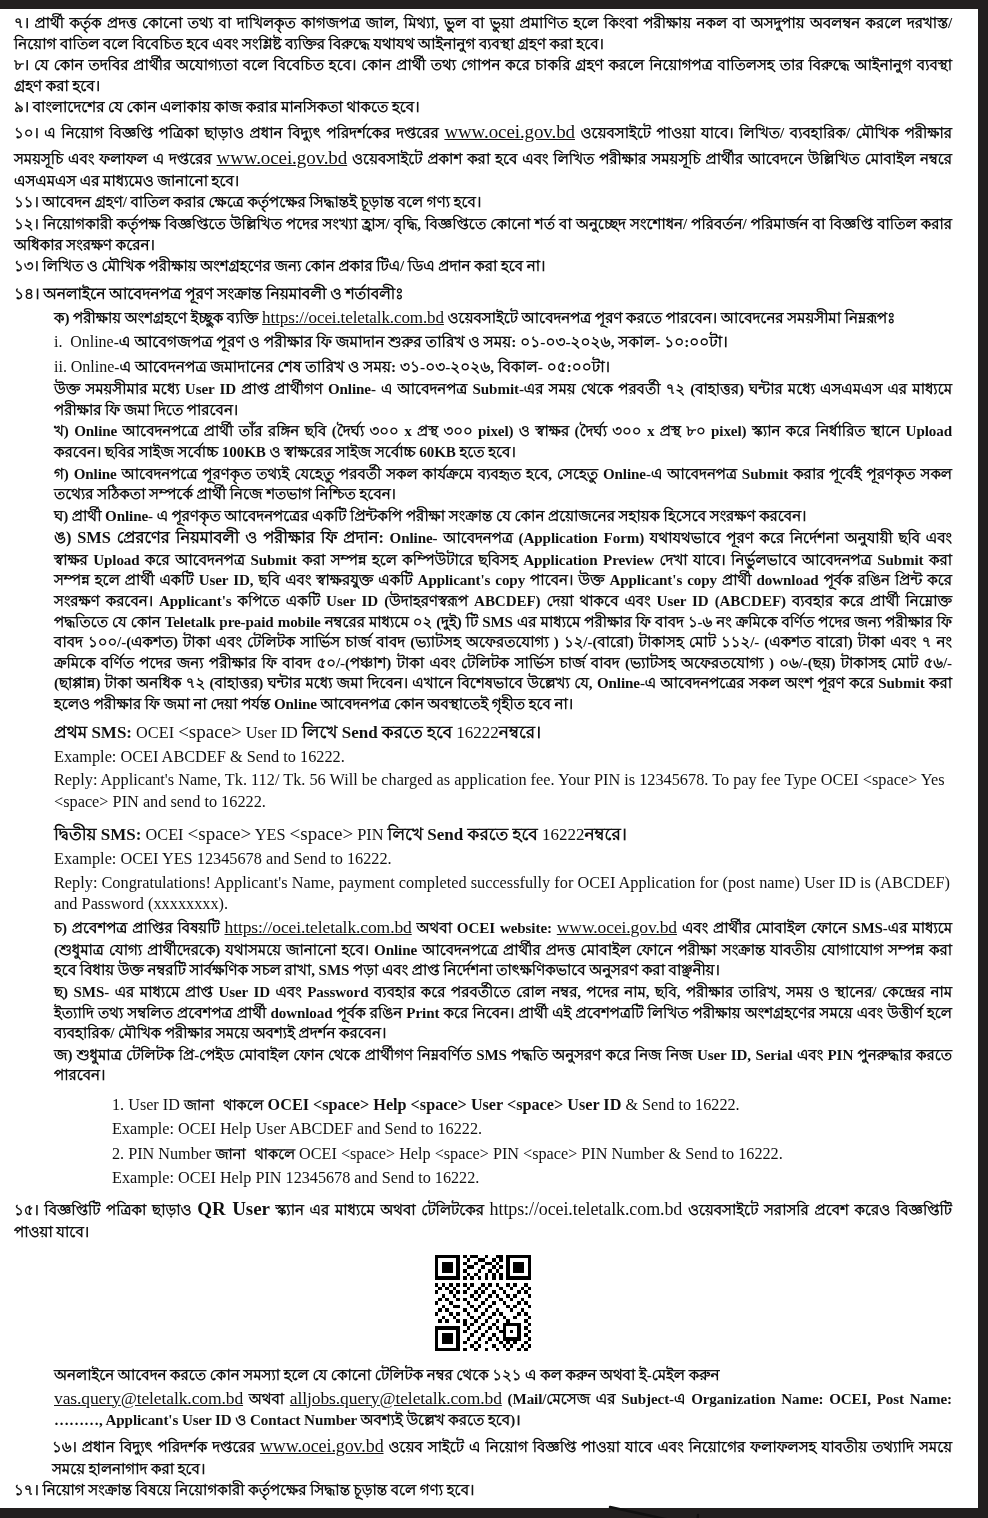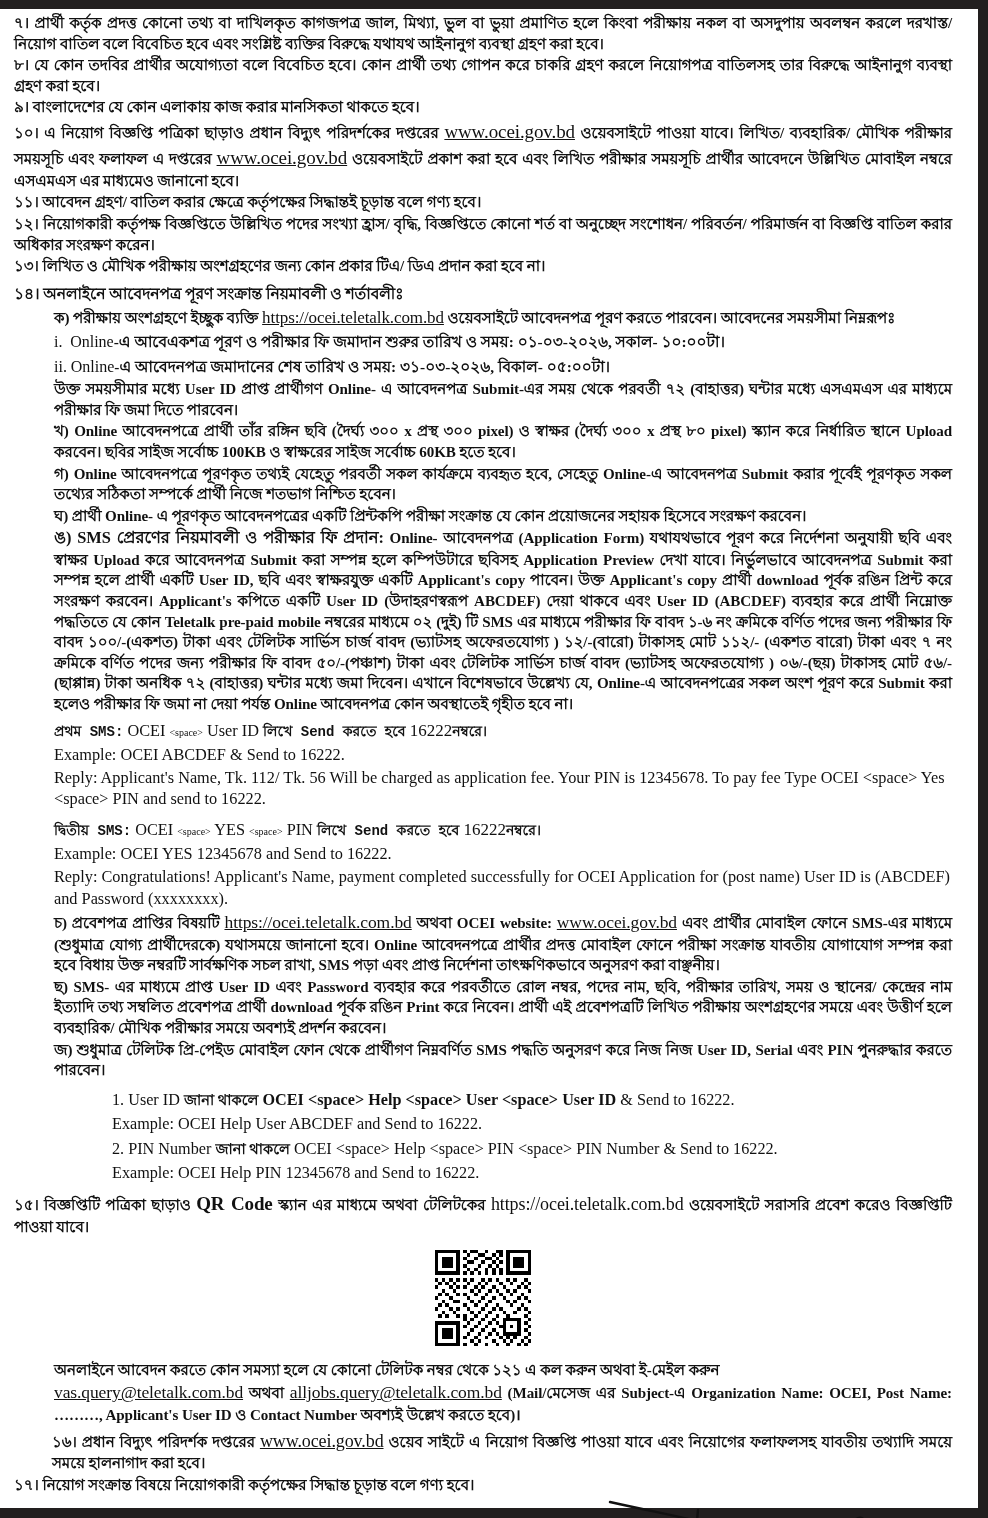--- a/index.html
+++ b/index.html
@@ -80,34 +80,34 @@
   .sms-block { margin: 5px 0 0 0; }
   .sms-line {
     font-family: "Liberation Serif", "DejaVu Serif", serif;
     font-size: 16.3px;
     line-height: 1.3;
     margin: 0 0 2px 0;
     font-weight: 400;
   }
   .sms-line .lbl { font-weight: 400; }
   .sms-line .mono-space {
-    font-size: 10px;
+    font-size: 19px;
     font-weight: 400;
     letter-spacing: 0;
   }
-  .sms-line .bn { font-weight: 600; font-size: 14px; font-family: Liberation Mono, monospace; }
+  .sms-line .bn { font-weight: 600; font-size: 17px; }
   .sms-line .big { font-size: 17px; }
 
   .numbered {
     font-family: "Liberation Serif", serif;
     font-size: 16.2px;
     line-height: 1.38;
     margin: 0 0 2px 0;
   }
-  .numbered .bn { font-weight: 600; font-size: 14.6px; font-family: Liberation Serif, serif;}
+  .numbered .bn { font-weight: 600; font-size: 14.6px; font-family: Liberation Mono, monospace;}
   .numbered .b  { font-weight: 700; }
 
   
   #qr-wrap {
     width: 100%;
     display: flex;
     justify-content: center;
     margin: 8px 0 10px 0;
   }
   #qr-code {
@@ -147,21 +147,21 @@
   <p class="para">১১। আবেদন গ্রহণ/ বাতিল করার ক্ষেত্রে কর্তৃপক্ষের সিদ্ধান্তই চূড়ান্ত বলে গণ্য হবে।</p>
   <p class="para">১২। নিয়োগকারী কর্তৃপক্ষ বিজ্ঞপ্তিতে উল্লিখিত পদের সংখ্যা হ্রাস/ বৃদ্ধি, বিজ্ঞপ্তিতে কোনো শর্ত বা অনুচ্ছেদ সংশোধন/ পরিবর্তন/ পরিমার্জন বা বিজ্ঞপ্তি বাতিল করার অধিকার সংরক্ষণ করেন।</p>
   <p class="para">১৩। লিখিত ও মৌখিক পরীক্ষায় অংশগ্রহণের জন্য কোন প্রকার টিএ/ ডিএ প্রদান করা হবে না।</p>
 
   <p class="para head14">১৪। অনলাইনে আবেদনপত্র পূরণ সংক্রান্ত নিয়মাবলী ও শর্তাবলীঃ</p>
 
   <div class="indent-a">
 
     <p class="para"><span>ক) পরীক্ষায় অংশগ্রহণে ইচ্ছুক ব্যক্তি </span><span class="serif-en u" style="font-size:17px;">https://ocei.teletalk.com.bd</span><span> ওয়েবসাইটে আবেদনপত্র পূরণ করতে পারবেন। আবেদনের সময়সীমা নিম্নরূপঃ</span></p>
 
-    <p class="romline"><span class="rm">i.</span>&nbsp;&nbsp;<span class="rm">Online</span><span>-এ আবেএকশত্র পূরণ ও পরীক্ষার ফি জমাদান শুরুর তারিখ ও সময়: </span><span class="b">০১-০৩-২০২৬, সকাল- ১০:০০টা।</span></p>
+    <p class="romline"><span class="rm">i.</span>&nbsp;&nbsp;<span class="rm">Online</span><span>-এ আবেগজপত্র পূরণ ও পরীক্ষার ফি জমাদান শুরুর তারিখ ও সময়: </span><span class="b">০১-০৩-২০২৬, সকাল- ১০:০০টা।</span></p>
 
     <p class="romline"><span class="rm">ii.</span>&nbsp;<span class="rm">Online</span><span>-এ আবেদনপত্র জমাদানের শেষ তারিখ ও সময়: </span><span class="b">৩১-০৩-২০২৬, বিকাল- ০৫:০০টা।</span></p>
 
     <p class="para">উক্ত সময়সীমার মধ্যে User ID প্রাপ্ত প্রার্থীগণ Online- এ আবেদনপত্র Submit-এর সময় থেকে পরবর্তী ৭২ (বাহাত্তর) ঘন্টার মধ্যে এসএমএস এর মাধ্যমে পরীক্ষার ফি জমা দিতে পারবেন।</p>
     <p class="para">খ) Online আবেদনপত্রে প্রার্থী তাঁর রঙ্গিন ছবি (দৈর্ঘ্য ৩০০ x প্রস্থ ৩০০ pixel) ও স্বাক্ষর (দৈর্ঘ্য ৩০০ x প্রস্থ ৮০ pixel) স্ক্যান করে নির্ধারিত স্থানে Upload করবেন। ছবির সাইজ সর্বোচ্চ 100KB ও স্বাক্ষরের সাইজ সর্বোচ্চ 60KB হতে হবে।</p>
     <p class="para">গ) Online আবেদনপত্রে পূরণকৃত তথ্যই যেহেতু পরবর্তী সকল কার্যক্রমে ব্যবহৃত হবে, সেহেতু Online-এ আবেদনপত্র Submit করার পূর্বেই পূরণকৃত সকল তথ্যের সঠিকতা সম্পর্কে প্রার্থী নিজে শতভাগ নিশ্চিত হবেন।</p>
     <p class="para">ঘ) প্রার্থী Online- এ পূরণকৃত আবেদনপত্রের একটি প্রিন্টকপি পরীক্ষা সংক্রান্ত যে কোন প্রয়োজনের সহায়ক হিসেবে সংরক্ষণ করবেন।</p>
 
     <p class="para"><span class="b" style="font-size:16.4px;">ঙ) SMS প্রেরণের নিয়মাবলী ও পরীক্ষার ফি প্রদান:</span><span> Online- আবেদনপত্র (Application Form) যথাযথভাবে পূরণ করে নির্দেশনা অনুযায়ী ছবি এবং স্বাক্ষর Upload করে আবেদনপত্র Submit করা সম্পন্ন হলে কম্পিউটারে ছবিসহ Application Preview দেখা যাবে। নির্ভুলভাবে আবেদনপত্র Submit করা সম্পন্ন হলে প্রার্থী একটি User ID, ছবি এবং স্বাক্ষরযুক্ত একটি Applicant's copy পাবেন। উক্ত Applicant's copy প্রার্থী download পূর্বক রঙিন প্রিন্ট করে সংরক্ষণ করবেন। Applicant's কপিতে একটি User ID (উদাহরণস্বরূপ ABCDEF) দেয়া থাকবে এবং User ID (ABCDEF) ব্যবহার করে প্রার্থী নিম্নোক্ত পদ্ধতিতে যে কোন Teletalk pre-paid mobile নম্বরের মাধ্যমে ০২ (দুই) টি SMS এর মাধ্যমে পরীক্ষার ফি বাবদ ১-৬ নং ক্রমিকে বর্ণিত পদের জন্য পরীক্ষার ফি বাবদ ১০০/-(একশত) টাকা এবং টেলিটক সার্ভিস চার্জ বাবদ (ভ্যাটসহ অফেরতযোগ্য ) ১২/-(বারো) টাকাসহ মোট ১১২/- (একশত বারো) টাকা এবং ৭ নং ক্রমিকে বর্ণিত পদের জন্য পরীক্ষার ফি বাবদ ৫০/-(পঞ্চাশ) টাকা এবং টেলিটক সার্ভিস চার্জ বাবদ (ভ্যাটসহ অফেরতযোগ্য ) ০৬/-(ছয়) টাকাসহ মোট ৫৬/-(ছাপ্পান্ন) টাকা অনধিক ৭২ (বাহাত্তর) ঘন্টার মধ্যে জমা দিবেন। এখানে বিশেষভাবে উল্লেখ্য যে, Online-এ আবেদনপত্রের সকল অংশ পূরণ করে Submit করা হলেও পরীক্ষার ফি জমা না দেয়া পর্যন্ত Online আবেদনপত্র কোন অবস্থাতেই গৃহীত হবে না।</span></p>
 
@@ -186,21 +186,21 @@
     <p class="para">জ) শুধুমাত্র টেলিটক প্রি-পেইড মোবাইল ফোন থেকে প্রার্থীগণ নিম্নবর্ণিত SMS পদ্ধতি অনুসরণ  করে নিজ নিজ User ID, Serial এবং PIN পুনরুদ্ধার করতে পারবেন।</p>
 
     <div class="indent-c" style="margin-top:8px;">
       <p class="numbered"><span>1.</span> <span>User ID</span> <span class="bn">জানা থাকলে</span> <span class="b">OCEI &lt;space&gt; Help &lt;space&gt; User &lt;space&gt; User ID</span> <span>&amp; Send to 16222.</span></p>
       <p class="numbered">Example: OCEI Help User ABCDEF  and Send to 16222.</p>
       <p class="numbered"><span>2.</span> <span>PIN Number</span> <span class="bn">জানা থাকলে</span> <span>OCEI &lt;space&gt; Help &lt;space&gt; PIN &lt;space&gt; PIN Number</span> <span>&amp; Send to 16222.</span></p>
       <p class="numbered">Example:  OCEI Help PIN 12345678 and Send to 16222.</p>
     </div>
   </div>
 
-  <p class="para" style="margin-top:7px;"><span>১৫। বিজ্ঞপ্তিটি পত্রিকা ছাড়াও </span><span class="serif-en b" style="font-size:19px;">QR Code</span><span> স্ক্যান এর মাধ্যমে অথবা টেলিটকের </span><span class="serif-en" style="font-size:18px;">https://ocei.teletalk.com.bd</span><span> ওয়েবসাইটে সরাসরি প্রবেশ করেও বিজ্ঞপ্তিটি পাওয়া যাবে।</span></p>
+  <p class="para" style="margin-top:7px;"><span>১৫। বিজ্ঞপ্তিটি পত্রিকা ছাড়াও </span><span class="serif-en b" style="font-size:19px;">QR User</span><span> স্ক্যান এর মাধ্যমে অথবা টেলিটকের </span><span class="serif-en" style="font-size:18px;">https://ocei.teletalk.com.bd</span><span> ওয়েবসাইটে সরাসরি প্রবেশ করেও বিজ্ঞপ্তিটি পাওয়া যাবে।</span></p>
 
   <div id="qr-wrap">
     <svg id="qr-code" viewBox="0 0 29 29" shape-rendering="crispEdges" xmlns="http://www.w3.org/2000/svg">
       <rect width="29" height="29" fill="#ffffff"></rect>
       <g fill="#000000">
 
         <rect x="1" y="1" width="7" height="1"></rect>
           <rect x="1" y="7" width="7" height="1"></rect>
         <rect x="1" y="1" width="1" height="7"></rect>
           <rect x="7" y="1" width="1" height="7"></rect>

